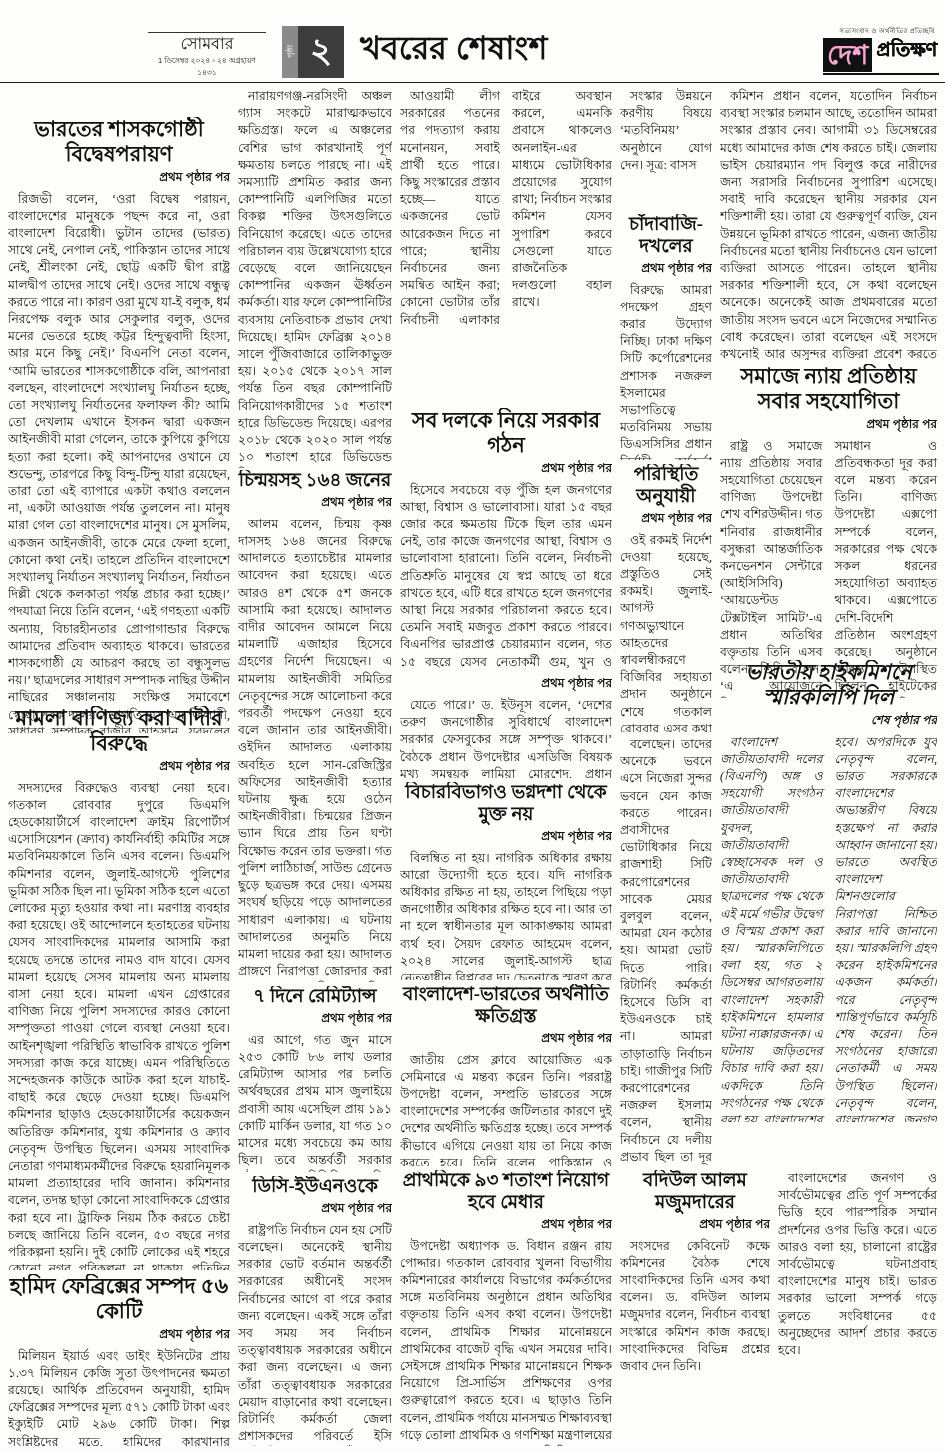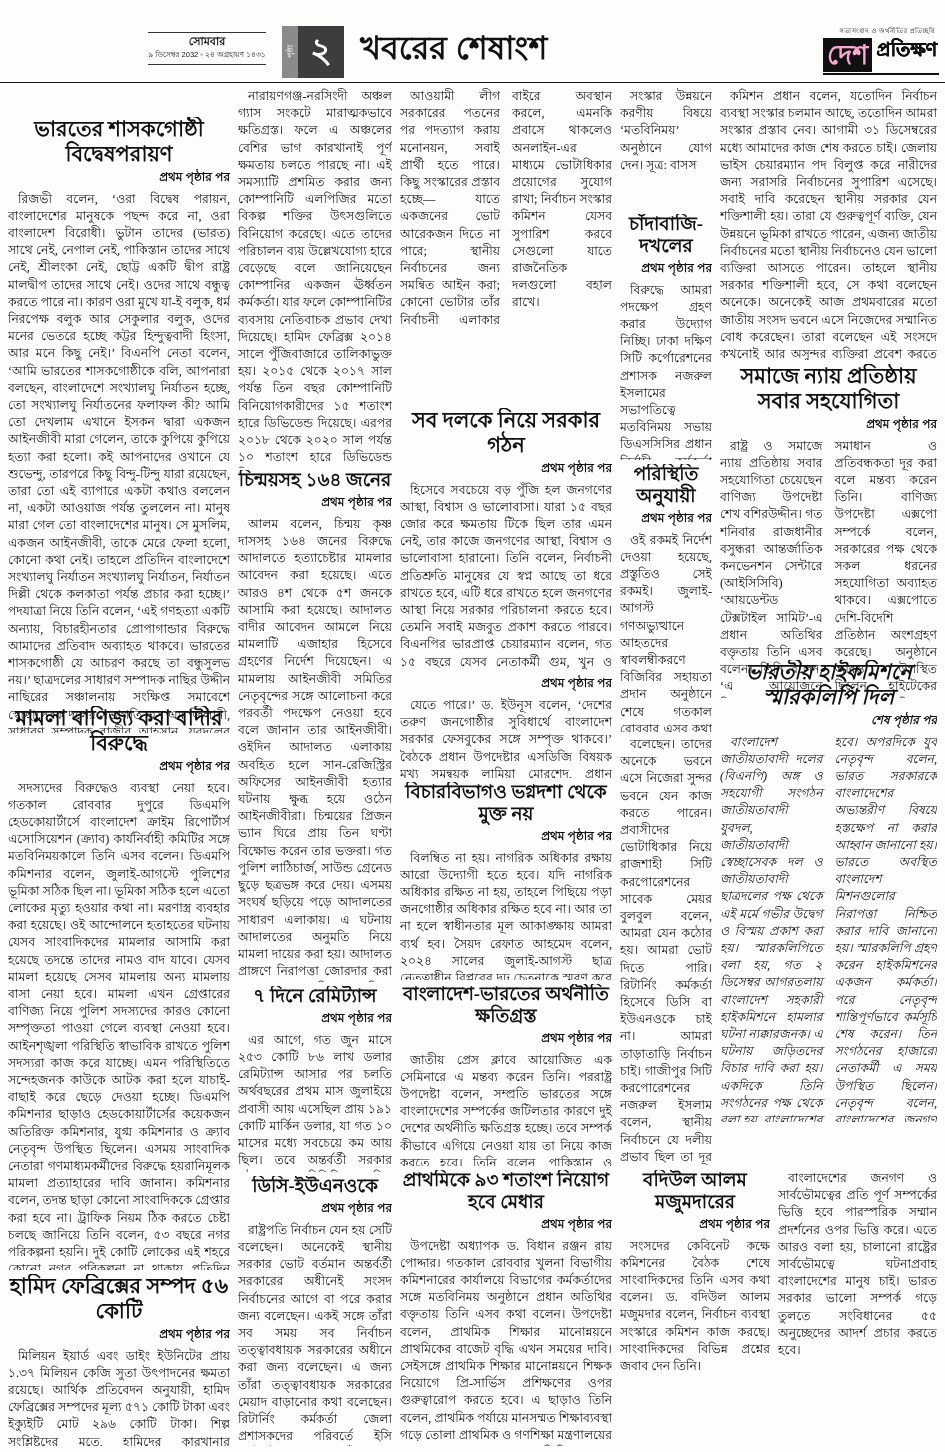--- a/index.html
+++ b/index.html
@@ -7,21 +7,21 @@
     width:945px;height:1452px;position:relative;background:#fdfdfb;color:#111;
     font-family:"Liberation Sans","DejaVu Sans",sans-serif;
     overflow:hidden;
   }
   
   .header{position:absolute;left:0;top:26px;width:945px;height:54px;}
   .dateblock{
     position:absolute;left:148px;top:6px;width:118px;text-align:center;
     border-top:1px solid #333;border-bottom:1px solid #333;padding:2px 0 3px;
   }
-  .dateblock .day{font-size:11px;font-weight:bold;line-height:1.1;}
+  .dateblock .day{font-size:16px;font-weight:normal;line-height:1.1;}
   .dateblock .date{font-size:7.5px;margin-top:2px;}
   .pagebadge{position:absolute;left:282px;top:0;width:62px;height:52px;display:flex;}
   .pagebadge .strip{
     width:16px;height:52px;background:#8a8a8a;color:#fff;font-size:8px;
     display:flex;align-items:center;justify-content:center;
     writing-mode:vertical-rl;transform:rotate(180deg);
   }
   .pagebadge .num{
     width:46px;height:52px;background:#3d3d3d;color:#fff;font-size:34px;font-weight:bold;
     display:flex;align-items:center;justify-content:center;
@@ -51,21 +51,21 @@
   }
   .twocol{column-count:2;column-gap:12px;}
   .blk .body::first-letter{margin-left:10px;}
 </style>
 </head>
 <body>
 
 <div class="header">
   <div class="dateblock">
     <div class="day">সোমবার</div>
-    <div class="date">৯ ডিসেম্বর 2032 ▫ ২৪ অগ্রহায়ণ ১৪৩১</div>
+    <div class="date">1 ডিসেম্বর ২০২৪ ▫ ২৪ অগ্রহায়ণ ১৪৩১</div>
   </div>
   <div class="pagebadge">
     <div class="strip">পৃষ্ঠা</div>
     <div class="num">২</div>
   </div>
   <div class="sectiontitle">খবরের শেষাংশ</div>
   <div class="masthead">
     <div class="tagline">সত্যসংবাদ ও অর্থনীতির প্রতিচ্ছবি</div>
     <div class="title">
       <span class="t1">দেশ</span>

